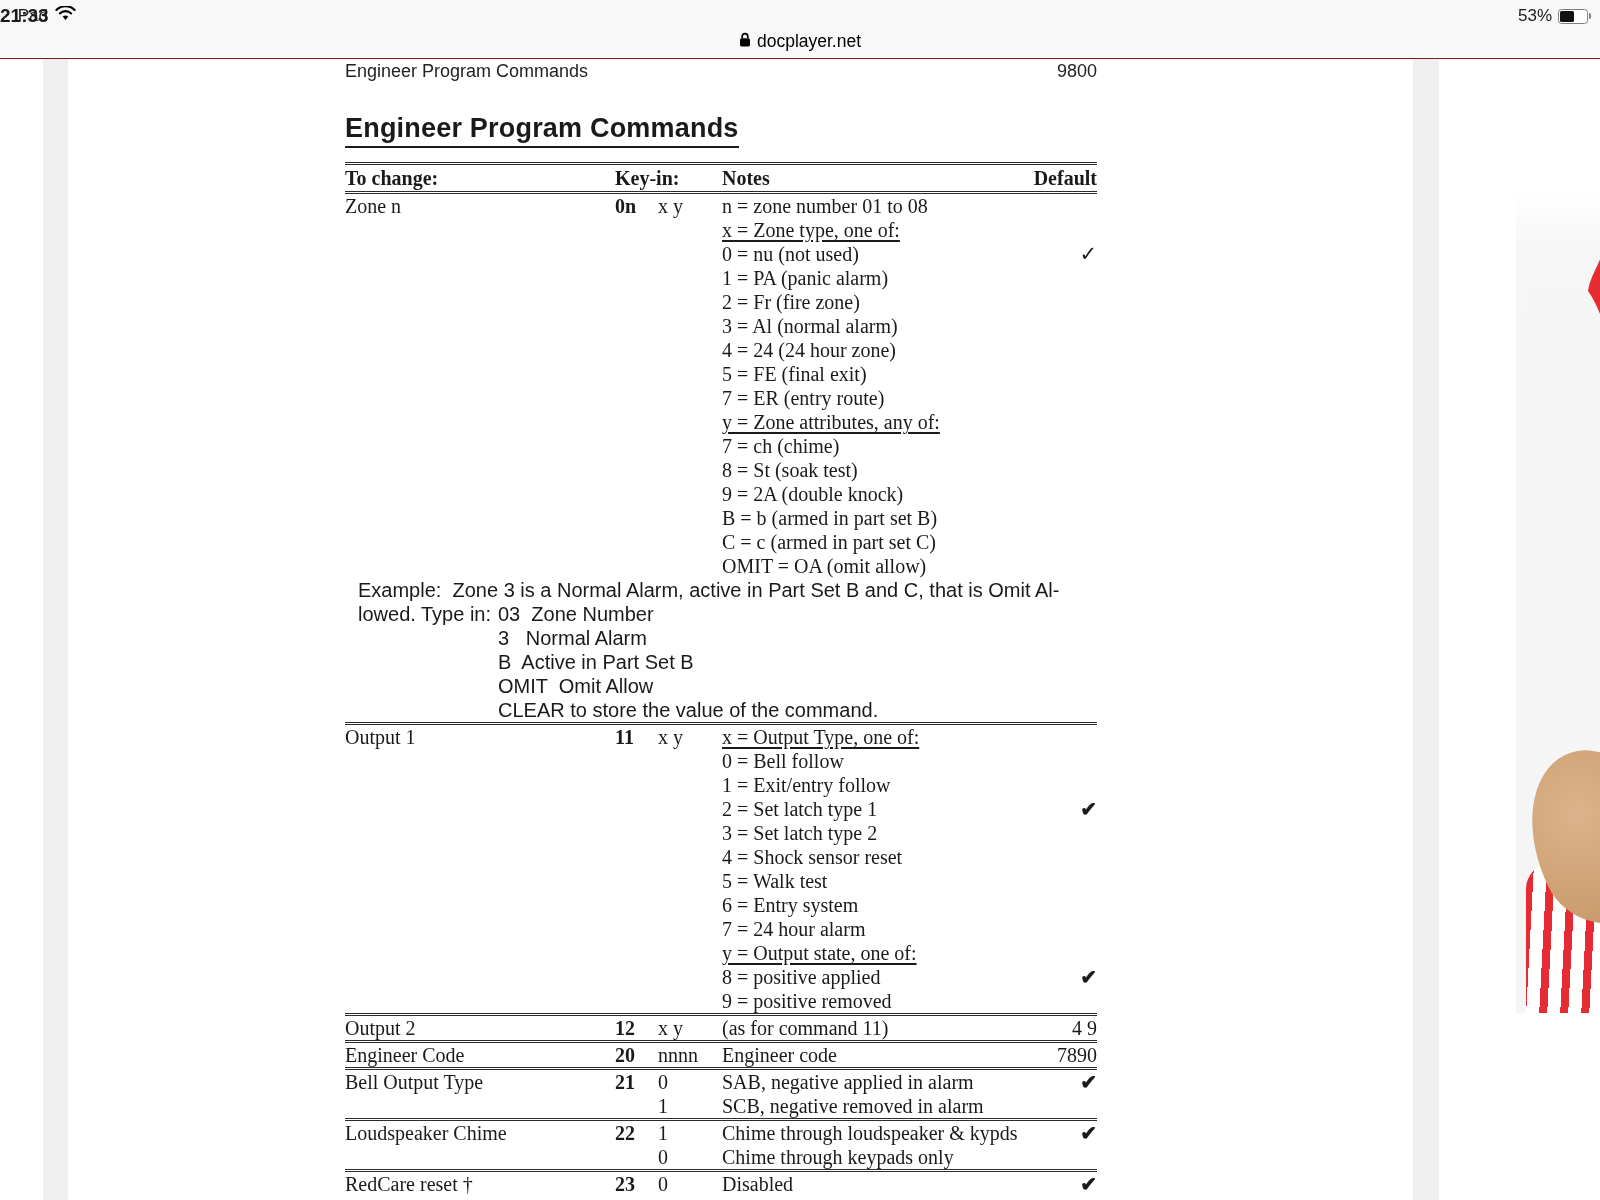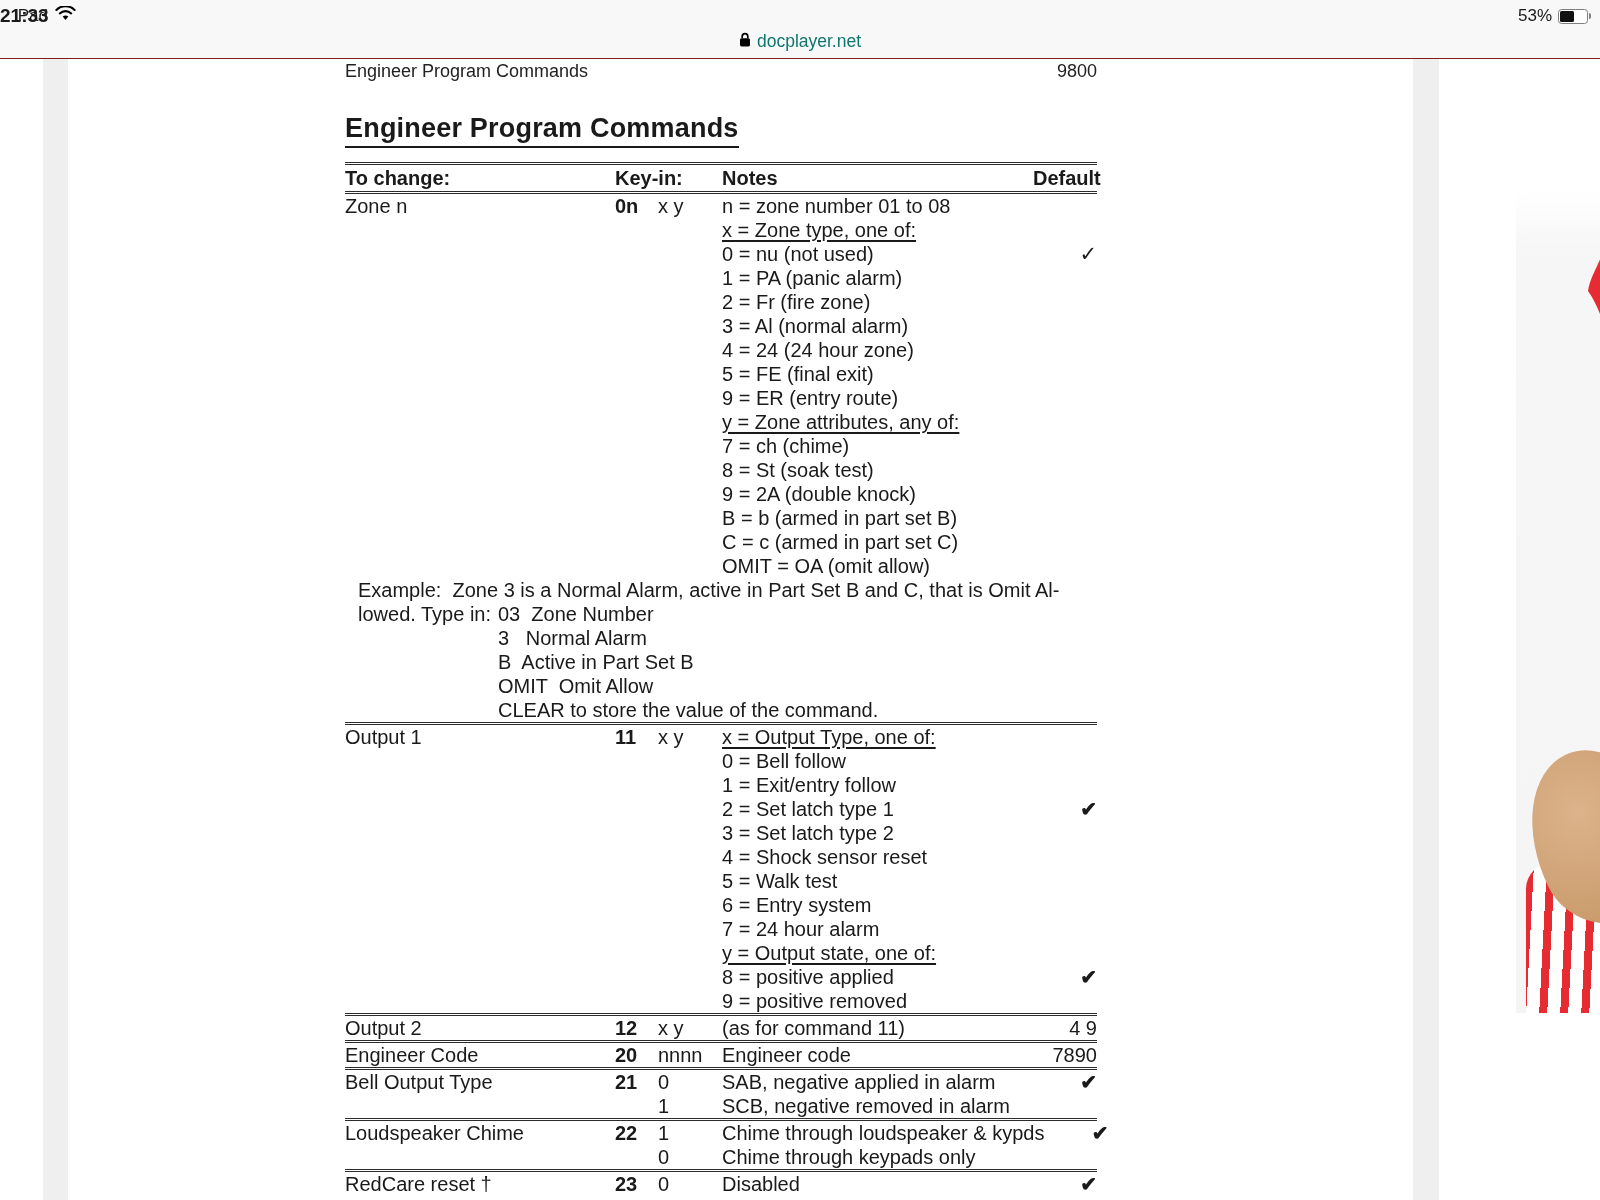--- a/index.html
+++ b/index.html
@@ -12,35 +12,35 @@
   .chrome{
     position:absolute;top:0;left:0;width:1600px;height:58px;
     background:#f8f8f8;border-bottom:1px solid #7f1d1d;z-index:30;
   }
   .sb-left{position:absolute;left:14px;top:6px;display:flex;align-items:center;gap:7px;font-size:17px;}
   .sb-time{position:absolute;top:5px;left:0;width:100%;text-align:left;font-size:19px;font-weight:bold;}
   .sb-right{position:absolute;right:12px;top:6px;display:flex;align-items:center;gap:6px;font-size:17px;}
   .battery{width:28px;height:13px;border:1px solid #7f7f83;border-radius:3.5px;position:relative;background:#fff;}
   .battery .fill{position:absolute;left:1px;top:1px;bottom:1px;width:50%;background:#111;border-radius:1.5px;}
   .battery .nub{position:absolute;right:-4px;top:3.5px;width:2.5px;height:6px;background:#7f7f83;border-radius:0 2px 2px 0;}
-  .url-row{position:absolute;top:31px;left:0;width:100%;text-align:center;font-size:17.5px;color:#0f766e;}
+  .url-row{position:absolute;top:31px;left:0;width:100%;text-align:center;font-size:17.5px;color:#000000;}
   .url-row .inner{display:inline-flex;align-items:center;gap:6px;cursor:pointer;}
   
   .page-area{position:absolute;top:59px;left:0;width:1308px;height:1141px;background:#ffffff;}
   .gutter{position:absolute;top:0;bottom:0;background:#efefef;}
   .gutter.left{left:43px;width:25px;}
   .gutter.right{left:1413px;width:26px;}
   .docpage{position:absolute;top:0;bottom:0;left:68px;width:1345px;background:#fff;}
   .content{position:absolute;left:277px;top:2px;width:752px;}
   .doc-header{display:flex;justify-content:space-between;font-size:18px;color:#222;}
   .doc-title{margin-top:31px;font-size:27px;font-weight:bold;letter-spacing:.2px;
     display:inline-block;border-bottom:2.5px solid #1a1a1a;padding-bottom:2px;}
   
   .ptable{margin-top:14px;font-size:20px;line-height:24px;}
-  .t-line{display:grid;grid-template-columns:270px 43px 64px 1fr 64px;align-items:baseline;}
+  .t-line{display:grid;grid-template-columns:270px 43px 64px 1fr 64px;align-items:baseline;font-family:Liberation Serif, serif;}
   .t-head{border-top:3px double #2c2c2c;border-bottom:3px double #2c2c2c;font-weight:bold;padding:1px 0;}
   .t-row.ruled{border-top:3px double #2c2c2c;}
   .cell-def{text-align:right;}
   .key{font-weight:bold;}
   .u{text-decoration:underline;text-underline-offset:3px;}
   .chk-lt{font-size:21px;}
   .chk-hv{font-size:20px;font-weight:bold;}
   .note,.ex{white-space:pre;}
   .ex-block{padding:0;margin-left:13px;}
   .ex-line{display:grid;grid-template-columns:140px 1fr;}
@@ -162,21 +162,21 @@
                 <span></span>
                 <span class="key"></span>
                 <span></span>
                 <span class="note">5 = FE (final exit)</span>
                 <span class="cell-def"></span>
               </div>
               <div class="t-line">
                 <span></span>
                 <span class="key"></span>
                 <span></span>
-                <span class="note">9 = ER (entry route)</span>
+                <span class="note">7 = ER (entry route)</span>
                 <span class="cell-def"></span>
               </div>
               <div class="t-line">
                 <span></span>
                 <span class="key"></span>
                 <span></span>
                 <span class="note u">y = Zone attributes, any of:</span>
                 <span class="cell-def"></span>
               </div>
               <div class="t-line">

